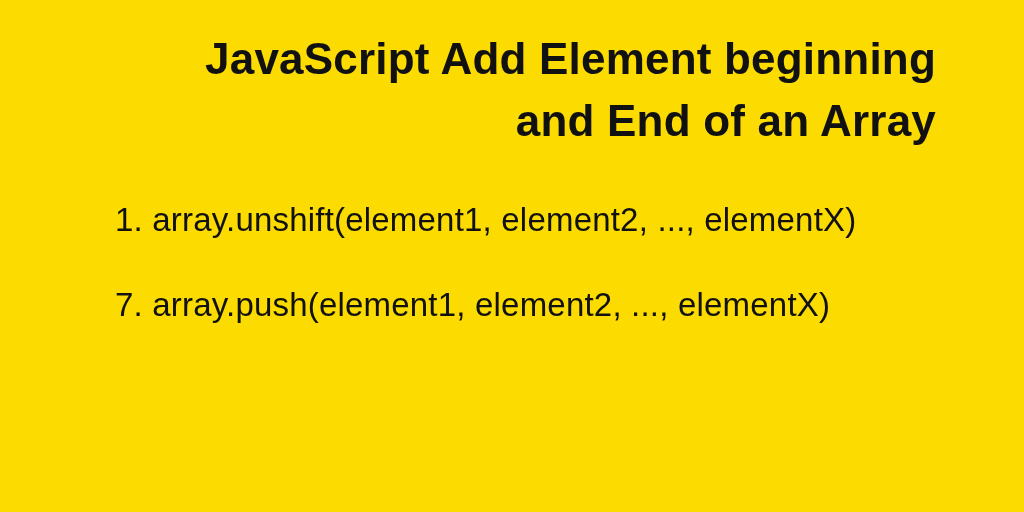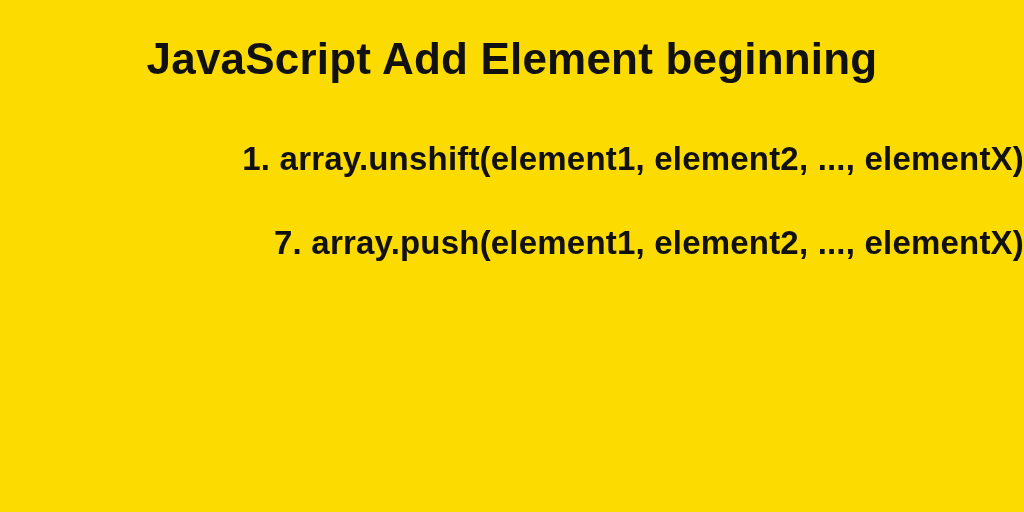--- a/index.html
+++ b/index.html
@@ -11,41 +11,41 @@
       width: 1024px;
       height: 512px;
       background-color: #fcdb00;
       font-family: -apple-system, BlinkMacSystemFont, "Segoe UI", Helvetica, Arial, sans-serif;
       color: #111111;
       padding-top: 28px;
     }
     .title {
       font-size: 44px;
       font-weight: 800;
-      text-align: center;
+      text-align: right;
       line-height: 1.4;
       letter-spacing: 0.2px;
       margin-bottom: 48px;
       padding: 0 88px;
     }
     .list {
       padding-left: 115px;
     }
     .list-item {
       font-size: 33px;
-      font-weight: 700;
+      font-weight: 400;
       line-height: 1.3;
       margin-bottom: 42px;
       letter-spacing: 0.2px;
-      text-align: right;
     }
   </style>
 </head>
 <body>
 
 <div class="title">
   <span>JavaScript Add Element beginning</span><br>
+  <span>and End of an Array</span>
 </div>
 
 <div class="list">
   <div class="list-item">1. array.unshift(element1, element2, ..., elementX)</div>
   <div class="list-item">7. array.push(element1, element2, ..., elementX)</div>
 </div>
 
 </body></html>

